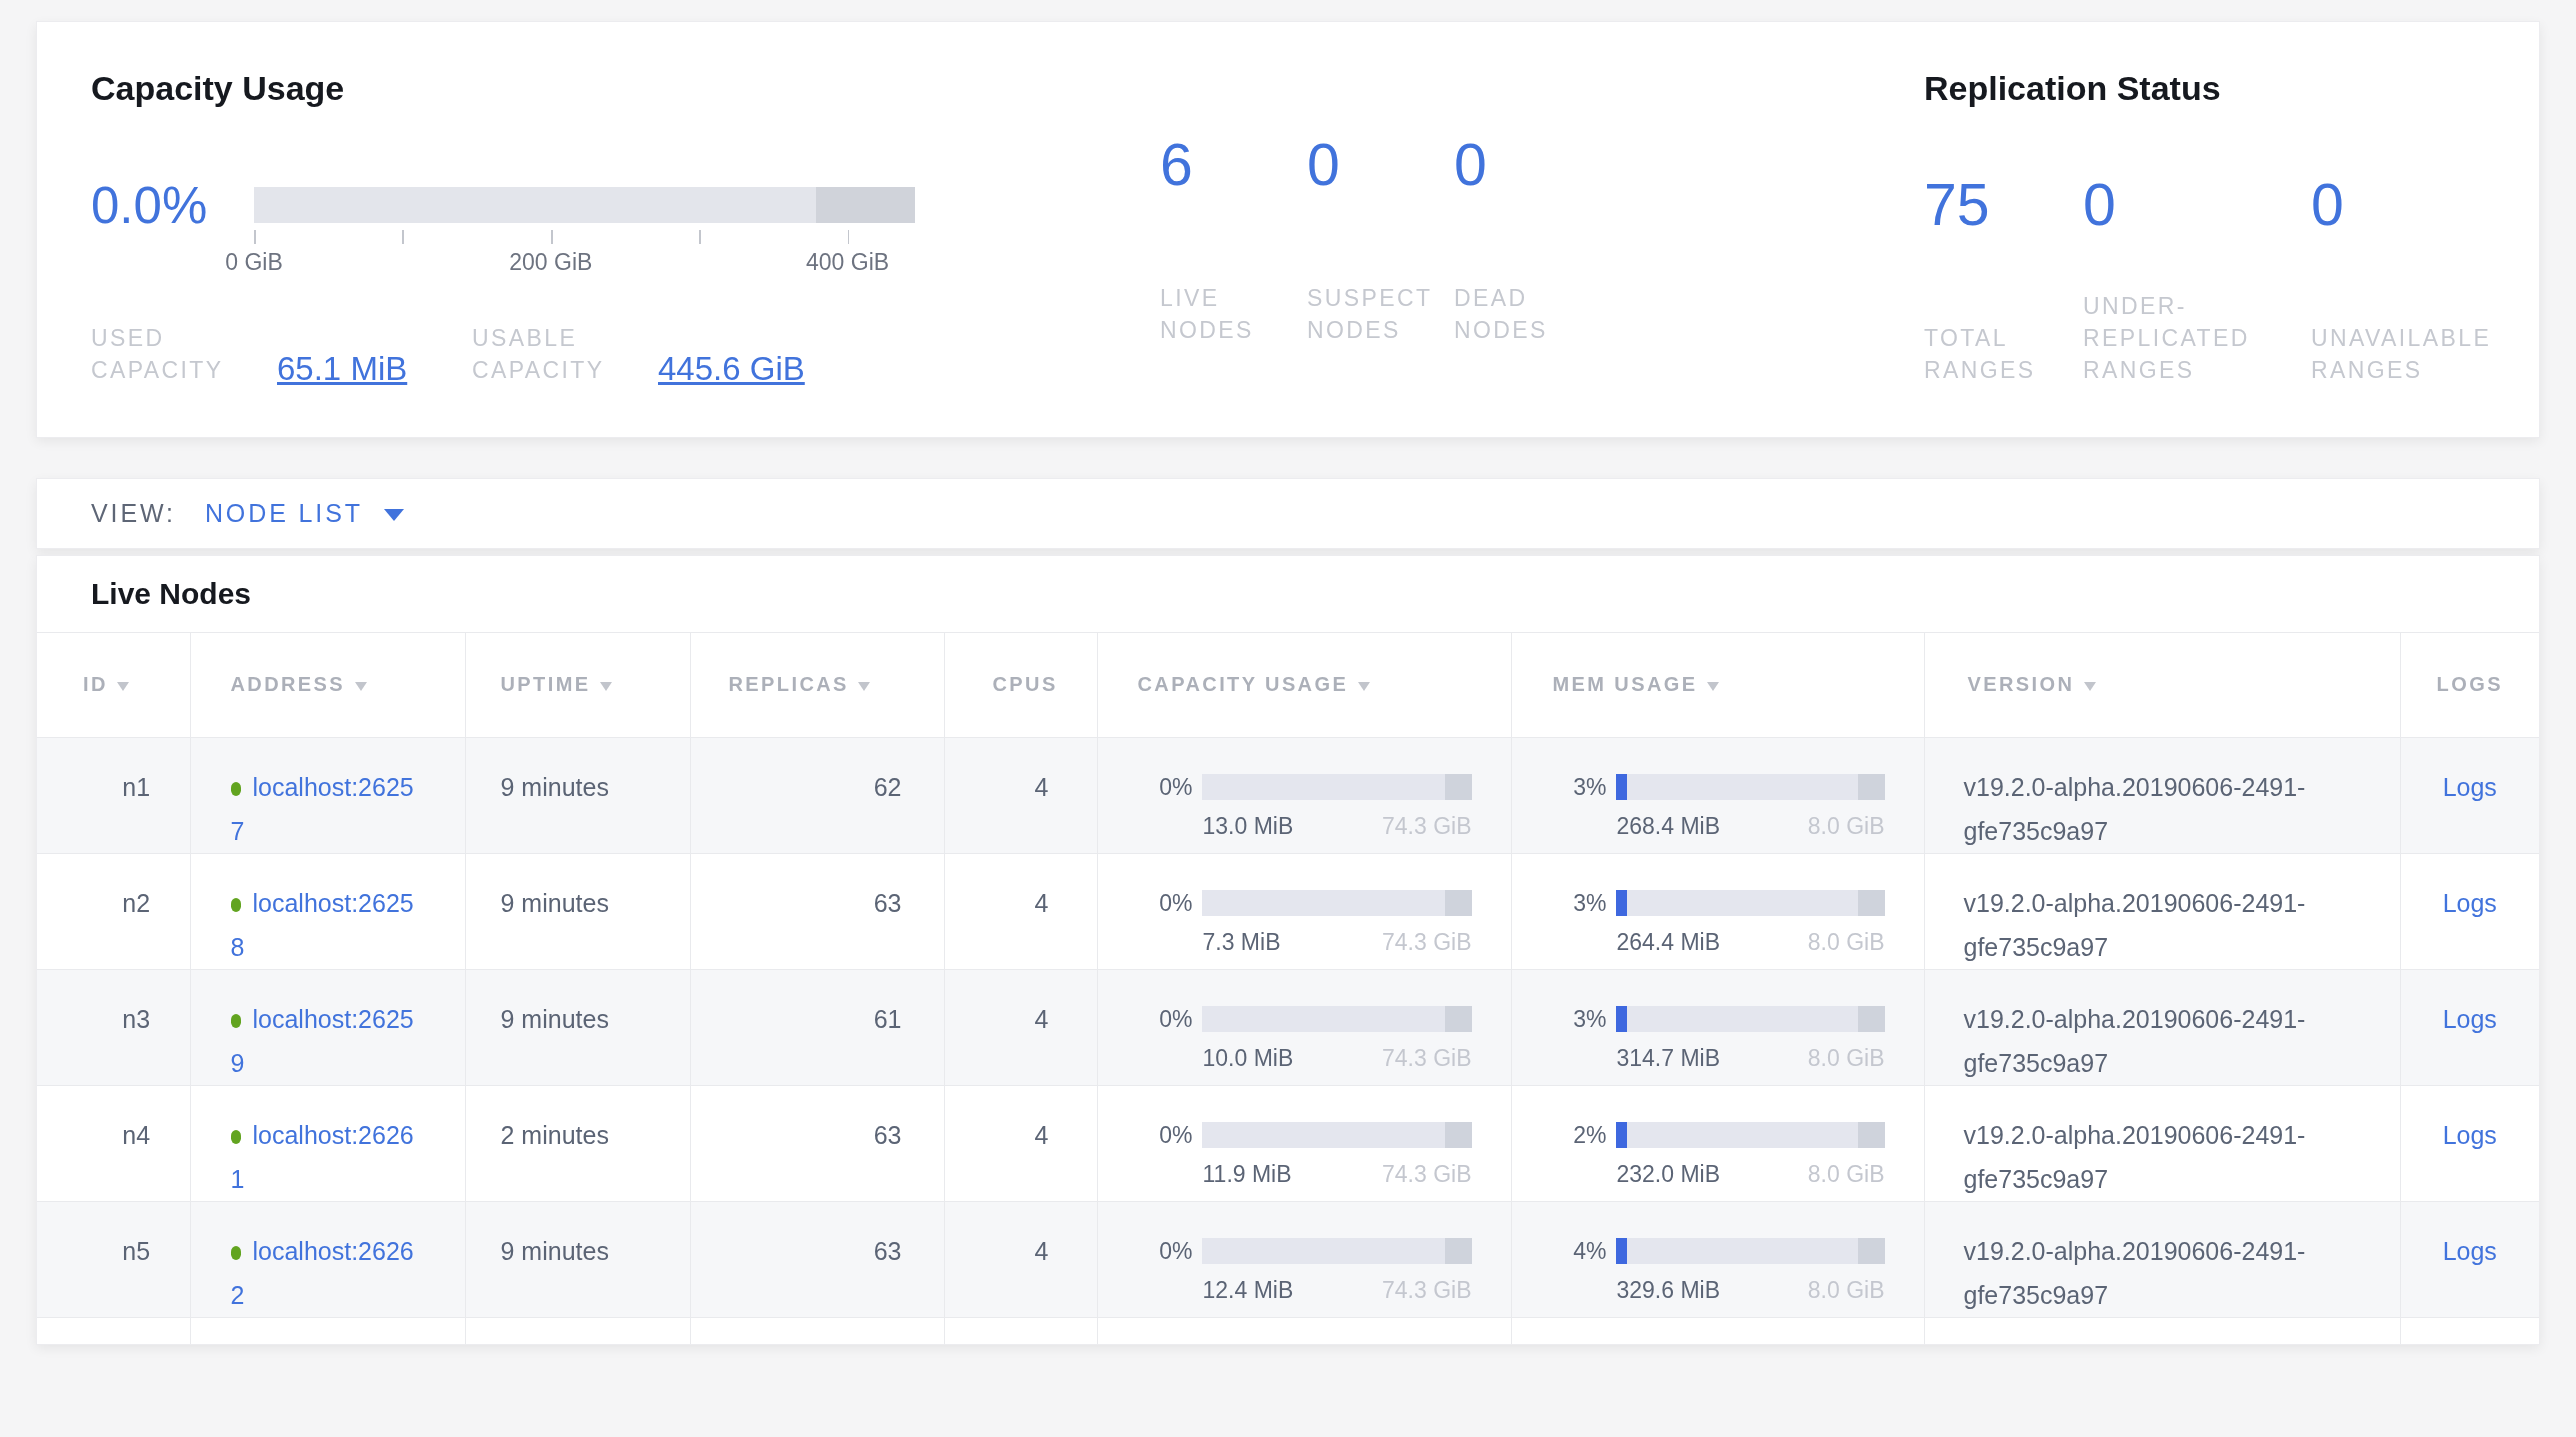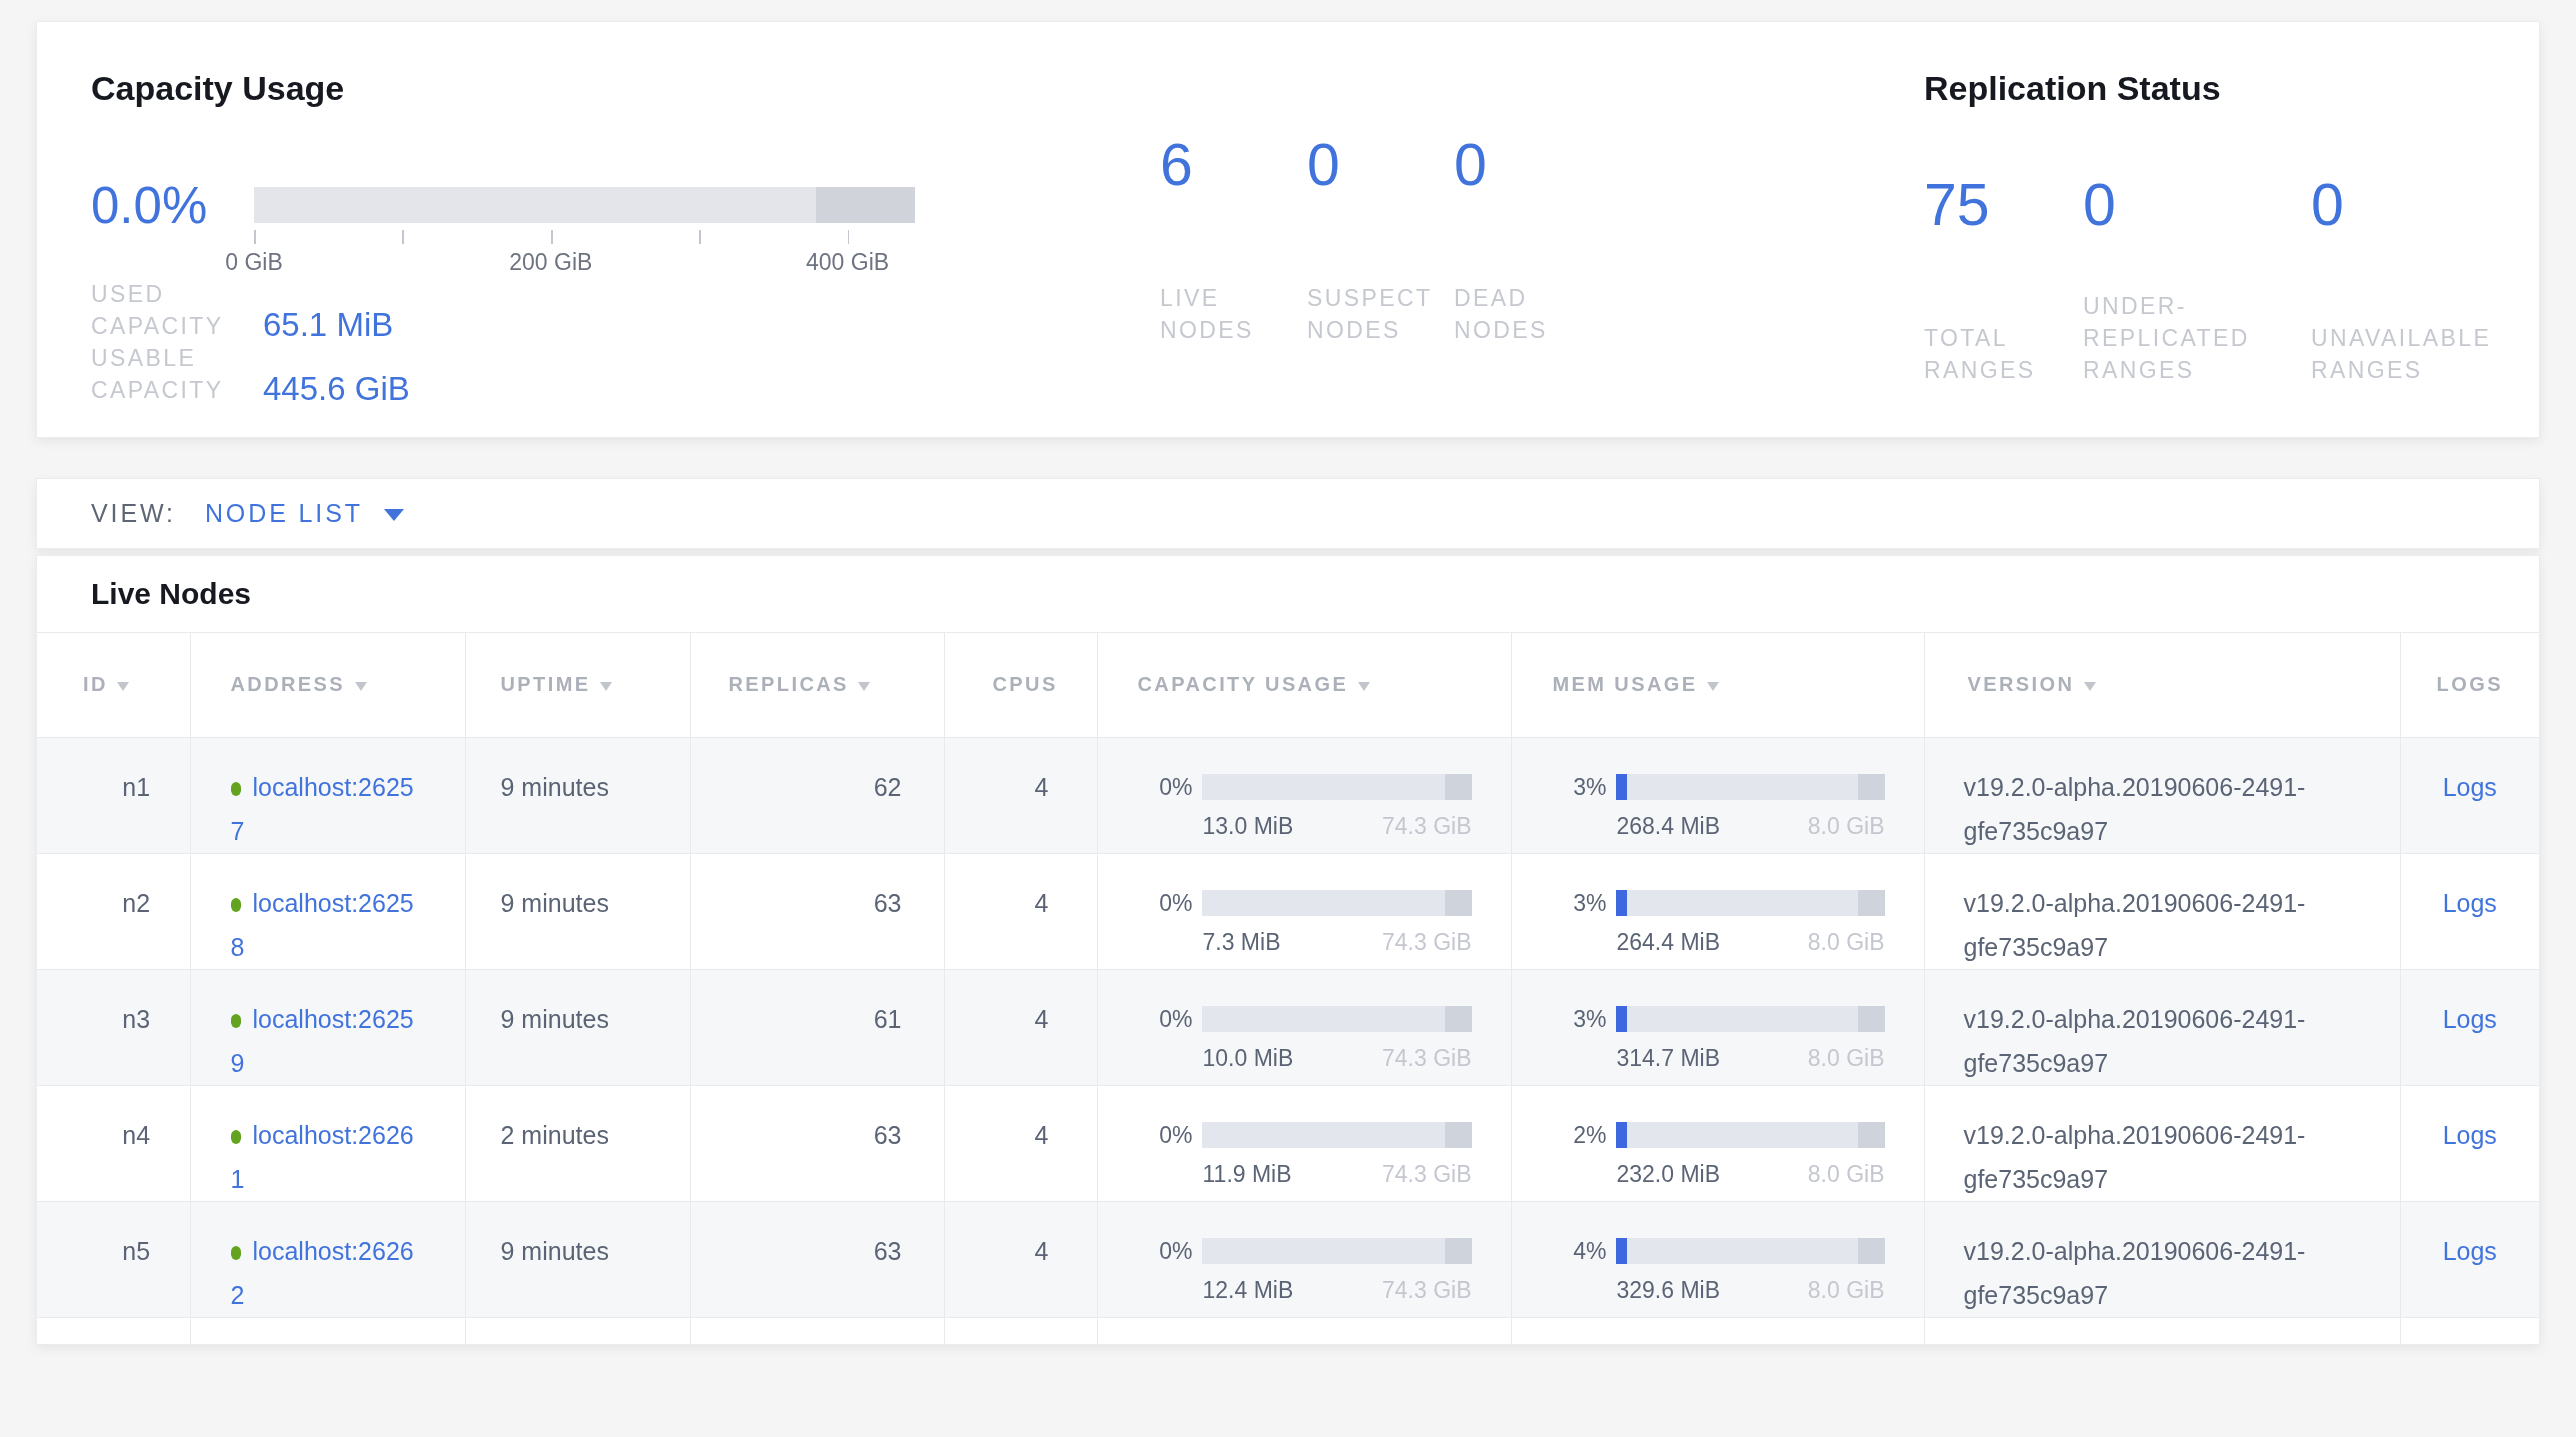--- a/index.html
+++ b/index.html
@@ -47,27 +47,27 @@
   
   .gauge-row{display:flex;align-items:flex-start;width:824px;}
   .gauge-pct{font-size:51px;line-height:61px;color:var(--accent);width:163px;flex:none;}
   .gauge-bar-wrap{flex:1;position:relative;margin-top:11.5px;}
   .gauge-bar{height:36px;background:var(--big-track);position:relative;}
   .gauge-bar .gauge-cap{position:absolute;right:0;top:0;height:100%;width:15%;background:var(--big-cap);}
   .gauge-ticks{position:relative;height:15.3px;margin-top:7.7px;}
   .gauge-tick{position:absolute;top:0;width:1.9px;height:13.4px;background:#C3C6CD;}
   .gauge-labels{position:relative;height:29px;margin-top:3.8px;font-size:23px;color:var(--tick-gray);}
   .gauge-label{position:absolute;transform:translateX(-50%);white-space:nowrap;}
-  .cap-stats{margin-top:auto;display:flex;flex-direction:column;}
+  .cap-stats{margin-top:auto;display:flex;}
   .cap-stat{display:flex;align-items:flex-end;width:381px;flex:none;}
   .cap-stat-label{
     width:165px;font-size:23px;line-height:32px;letter-spacing:2.4px;
     color:var(--label-gray);
   }
-  .cap-stat-value{font-size:33px;color:var(--accent);margin-left:7px;margin-bottom:-1.9px;white-space:nowrap;}
+  .cap-stat-value{font-size:33px;color:var(--accent);margin-left:21px;margin-bottom:-1.9px;white-space:nowrap;text-decoration:underline;}
   
   .stats-row{display:flex;height:100%;}
   .stat{display:flex;flex-direction:column;height:100%;flex:none;}
   .stat-number{font-size:59px;line-height:61px;color:var(--accent);}
   .stat-label{
     margin-top:auto;font-size:23px;line-height:32px;letter-spacing:2.4px;
     color:var(--label-gray);
   }
   .nodes .stat{width:147px;}
   .repl .stat-1{width:159px;}

